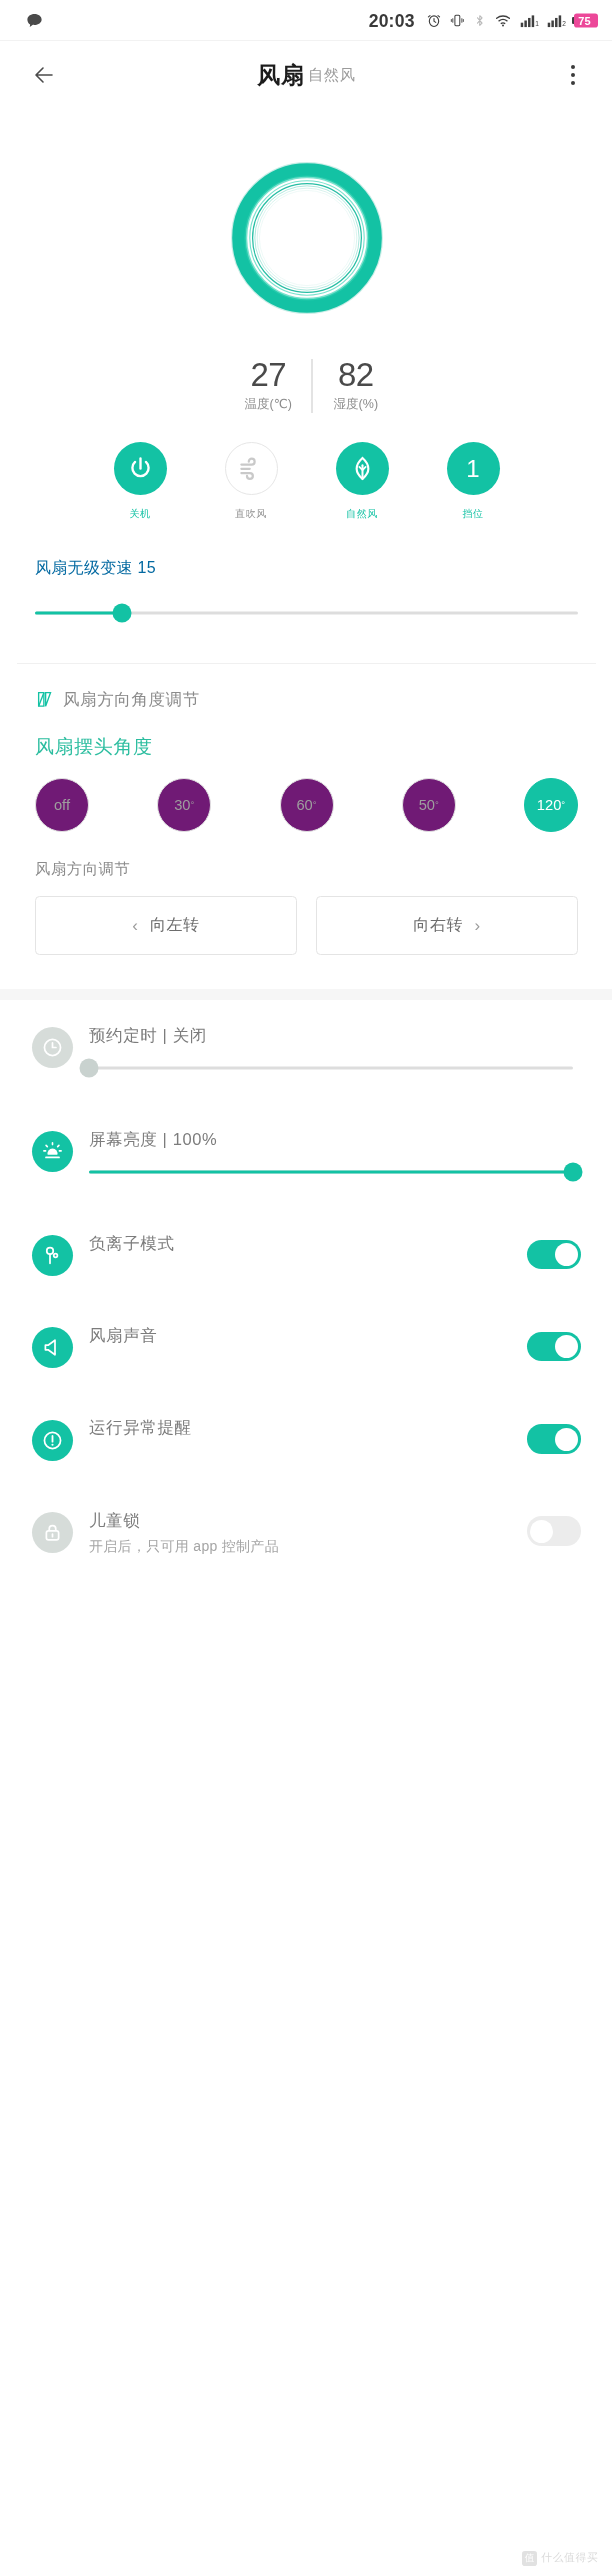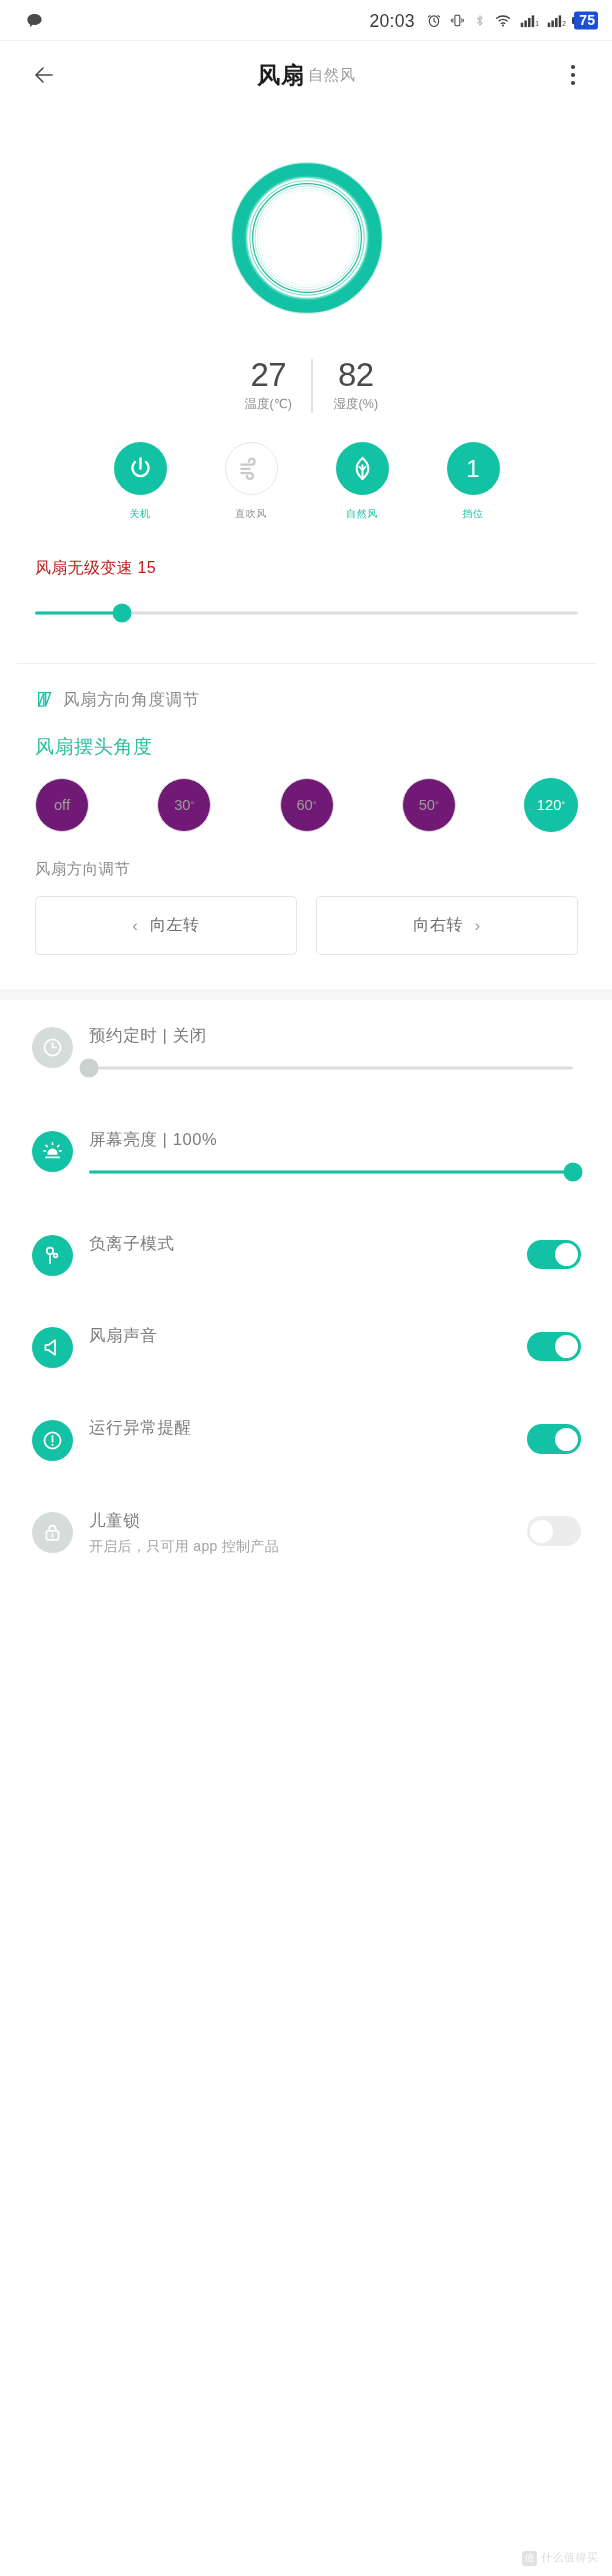--- a/index.html
+++ b/index.html
@@ -12,26 +12,26 @@
   }
   .screen{ position:relative; width:613px; height:2576px; background:#fff; }
 
   
   .statusbar{
     position:relative; height:41px; width:100%;
     display:flex; align-items:center;
   }
   .sb-left{ position:absolute; left:25px; top:50%; transform:translateY(-50%); display:flex; align-items:center; }
   .sb-right{ position:absolute; right:14.7px; top:50%; transform:translateY(-50%); display:flex; align-items:center; gap:8px; }
-  .sb-time{ font-size:17.6px; color:#3a3a3a; letter-spacing:0.2px; font-weight:400; margin-right:3.4px; }
+  .sb-time{ font-size:17.6px; color:#3a3a3a; letter-spacing:0.2px; font-weight:700; margin-right:3.4px; }
   .sb-icon{ display:flex; align-items:center; justify-content:center; color:#3f3f3f; }
   .batt{
-    background:#1d4ed8; color:#fff; font-size:14px; font-weight:700;
+    background:#ec4899; color:#fff; font-size:11px; font-weight:700;
     border-radius:2.8px; padding:1.1px 3.4px 1.1px 4px; line-height:1.1;
-    position:relative; min-width:24px; text-align:right;
+    position:relative; min-width:24px; text-align:left;
   }
   .batt:before{
     content:""; position:absolute; left:-2.3px; top:50%; transform:translateY(-50%);
     width:2.3px; height:6.8px; background:#3f3f3f; border-radius:1.1px 0 0 1.1px;
   }
   .statusbar-divider{ position:absolute; left:0; right:0; bottom:0; height:1.1px; background:#f2f2f2; }
 
   
   .appbar{ position:relative; height:68px; }
   .back-btn{
@@ -84,21 +84,21 @@
   }
   .mode-circle.on{ background:#13c2a4; }
   .mode-circle.off{ background:#fff; border:1.1px solid #e6e6e6; }
   .mode-num{ color:#fff; font-size:24px; font-weight:400; line-height:1; }
   .mode-label{ font-size:10px; letter-spacing:0.6px; }
   .mode-label.on{ color:#13c2a4; }
   .mode-label.off{ color:#8f8f8f; }
 
   
   .speed-block{ margin-top:37px; padding:0 35px; }
-  .speed-label{ font-size:16px; color:#b91c1c; letter-spacing:0.3px; }
+  .speed-label{ font-size:16px; color:#0369a1; letter-spacing:0.3px; }
   .slider{ position:relative; height:40px; margin-top:14.7px; }
   .slider .track{
     position:absolute; left:0; right:0; top:50%; transform:translateY(-50%);
     height:2.8px; background:#dddddd; border-radius:1.7px;
   }
   .slider .fill{
     position:absolute; left:0; top:50%; transform:translateY(-50%);
     height:2.8px; background:#13c2a4; border-radius:1.7px;
   }
   .slider .thumb{

